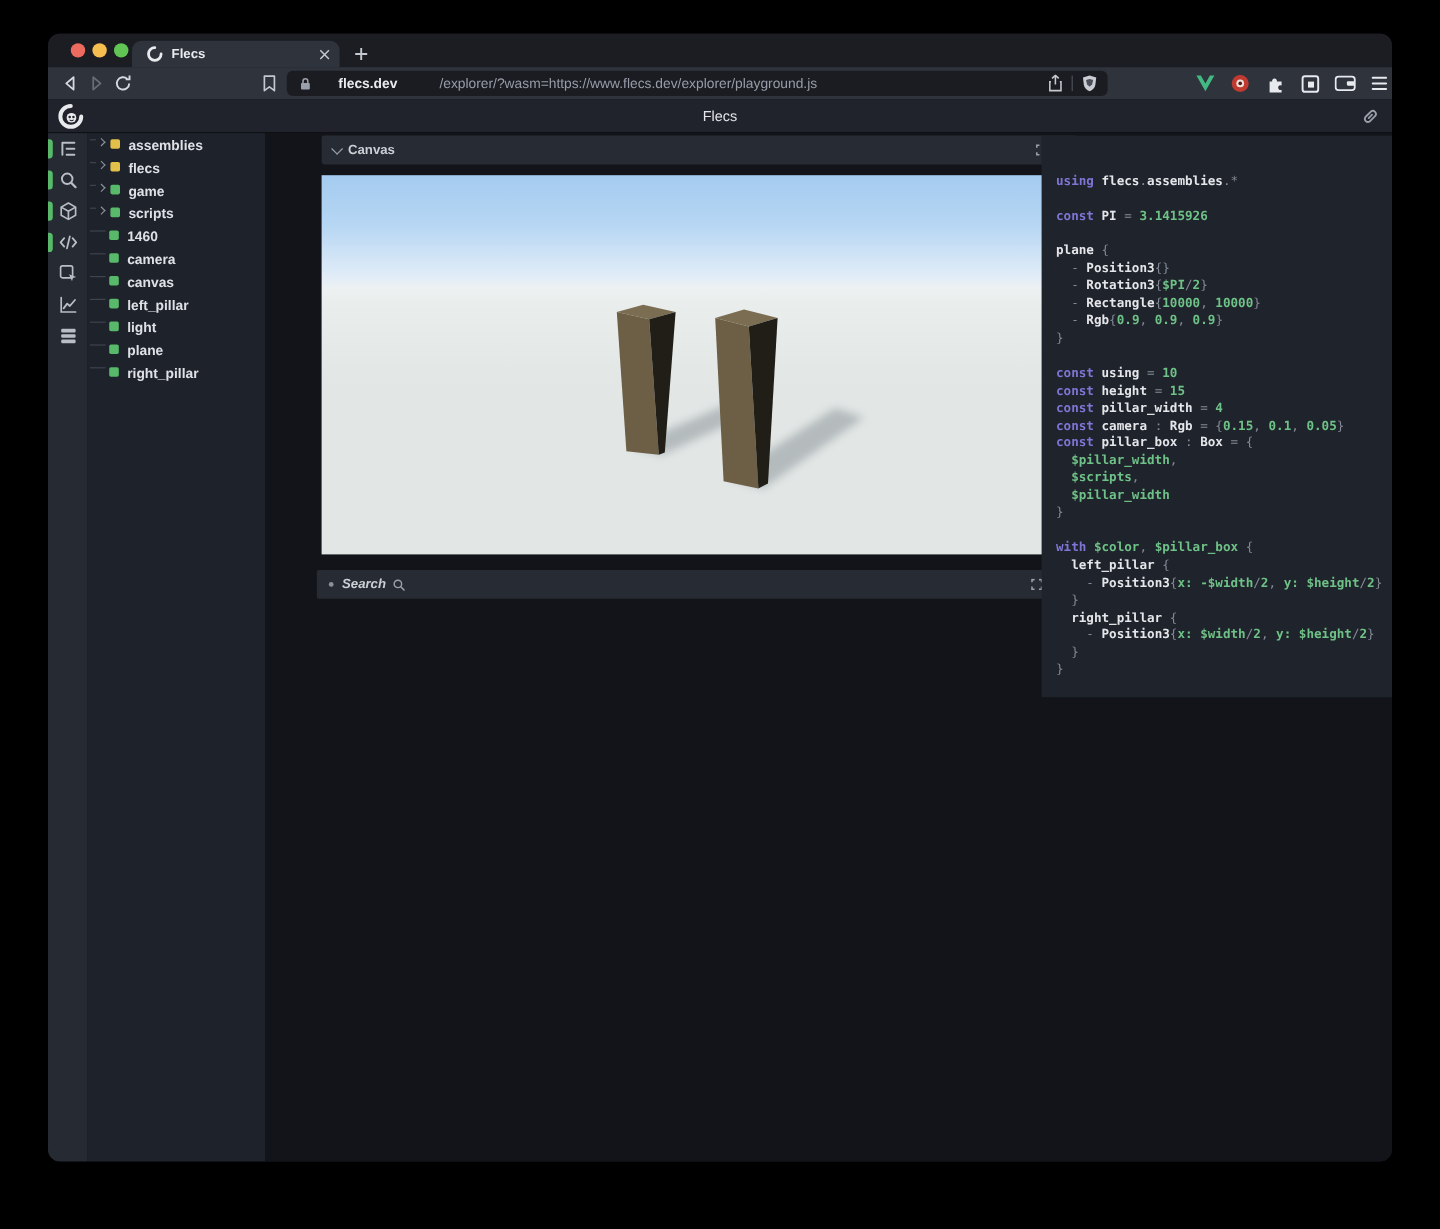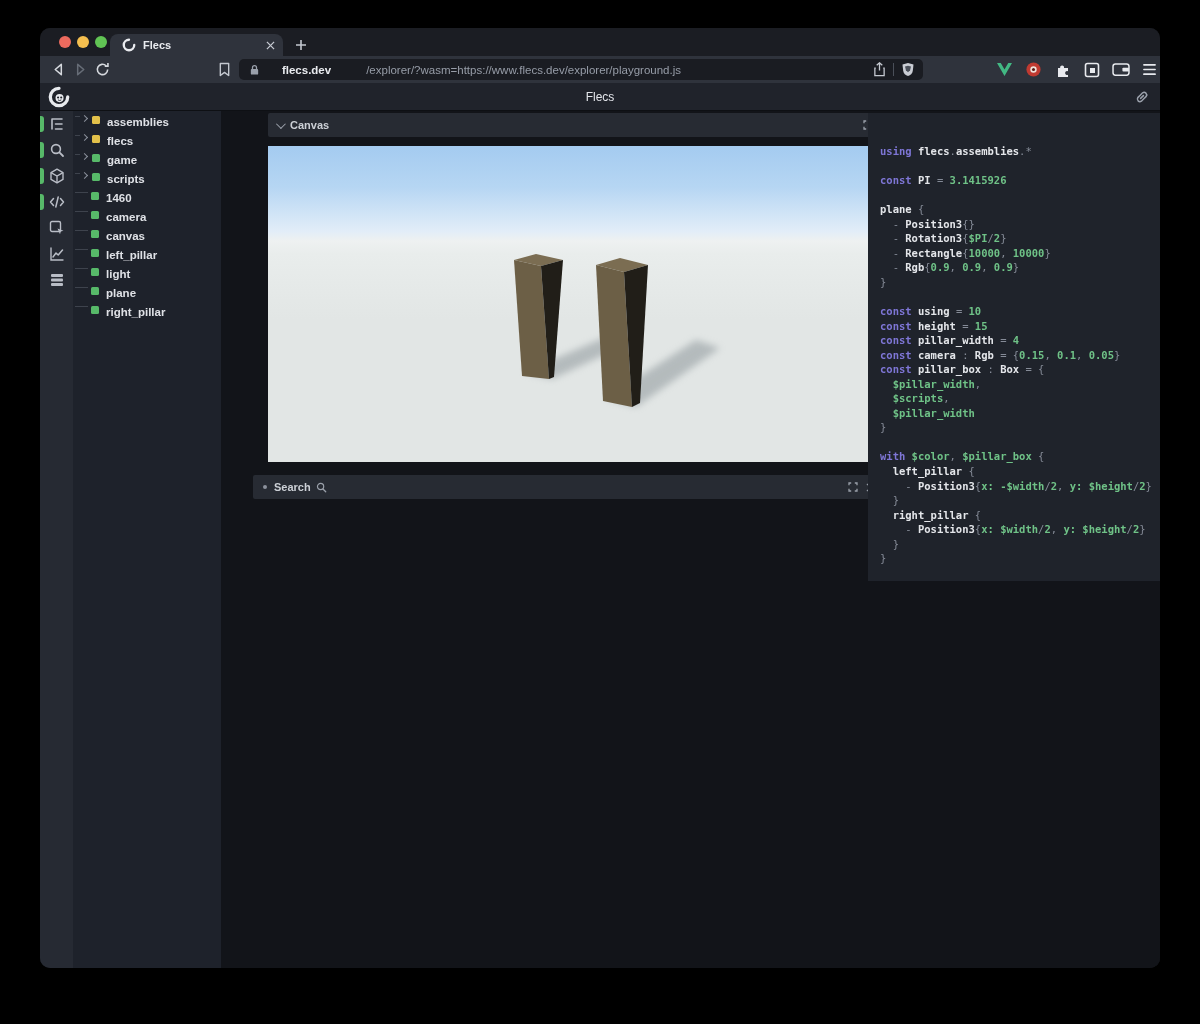--- a/index.html
+++ b/index.html
@@ -57,21 +57,21 @@
 
   .panel-header { position:absolute; height:24px; background:#272b33; display:flex; align-items:center; padding:0 8px; border-radius:2px; }
   .ph-title { color:#ccd0d6; font-size:11px; font-weight:700; margin-left:7px; }
   .ph-right { margin-left:auto; display:flex; align-items:center; gap:8px; }
   .chev-down { width:7px; height:7px; border-right:1.5px solid #9aa0aa; border-bottom:1.5px solid #9aa0aa; transform:rotate(45deg) translateY(-2px); }
   .dot-collapsed { width:4px; height:4px; border-radius:50%; background:#8b919c; margin-left:2px; }
 
   .hdr-canvas { left:47px; top:2px; width:630px; }
   .viewport { position:absolute; left:47px; top:35px; width:630px; height:316px;
     background:linear-gradient(180deg,#a4cbf0 0%,#b6d6f3 13%,#e2edf8 27%,#eef1f1 30%,#e9edec 34%,#e2e6e5 55%,#e2e6e5 100%); }
-  .hdr-search { left:32px; top:364px; width:630px; }
+  .hdr-search { left:43px; top:364px; width:630px;font-style:italic; }
 
   .editor { position:absolute; left:647px; top:2px; width:292px; height:468px; background:#1f232b; }
   .hdr-editor { left:647px; top:2px; width:292px; }
   .code { position:absolute; left:0; top:24px; right:0; bottom:0; padding:7px 0 0 12px; overflow:hidden;
     font-family:"DejaVu Sans Mono","Liberation Mono",monospace; font-size:10.5px; line-height:14.55px; font-weight:700; }
   .code-line { white-space:pre; }
   .t-k { color:var(--code-keyword,#7e76d6); }
   .t-i { color:#e4e6ea; }
   .t-p { color:#858b97; font-weight:400; }
   .t-v { color:var(--code-value,#6fc287); }

